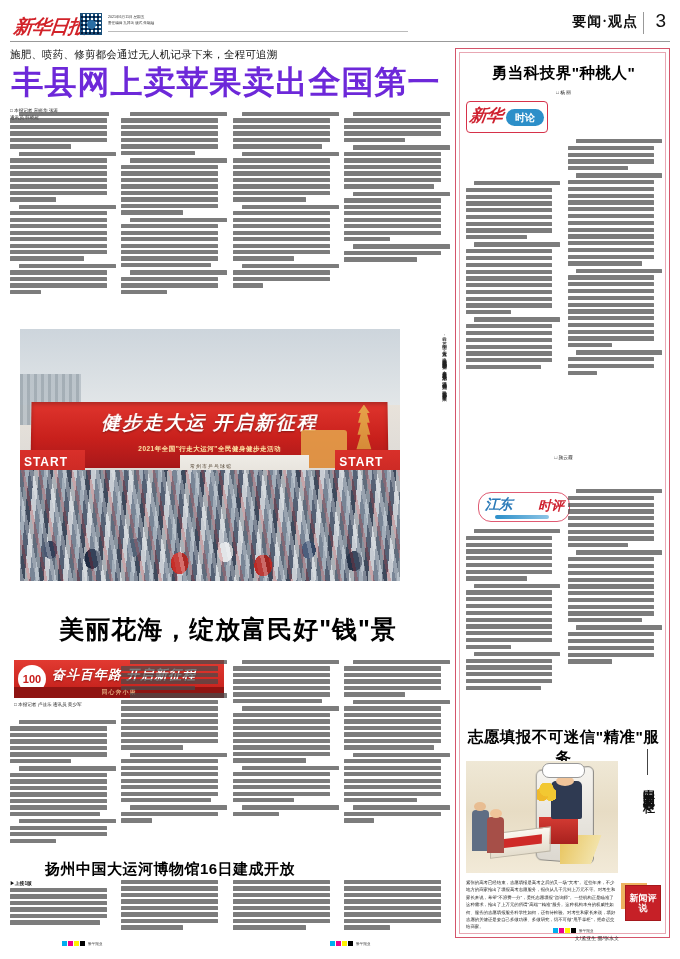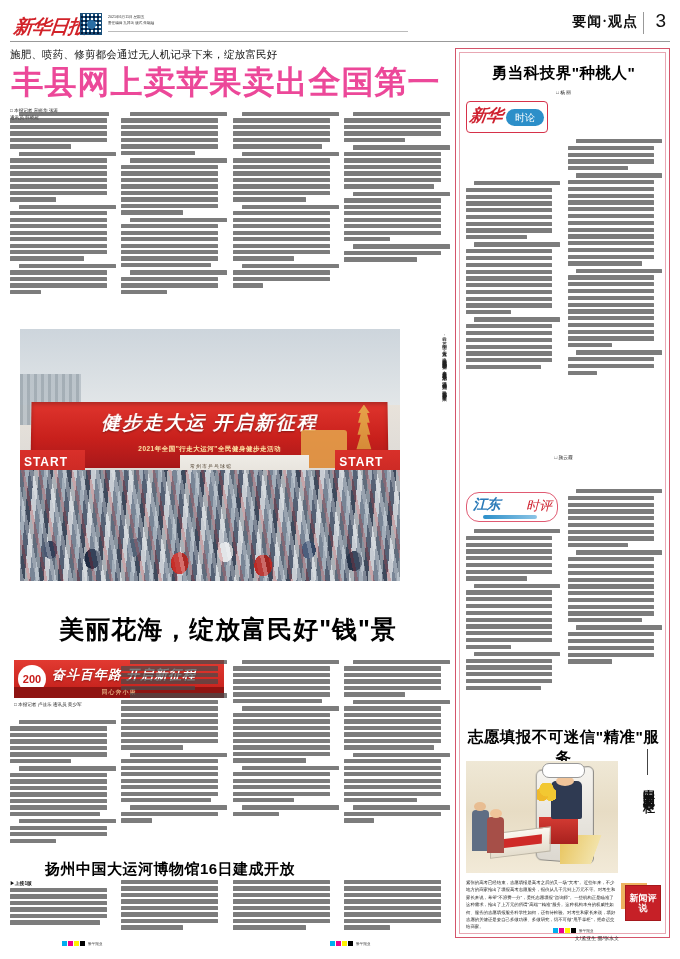--- a/index.html
+++ b/index.html
@@ -62,21 +62,21 @@
   }
 
   
   .left-col { position: absolute; left: 10px; top: 48px; width: 436px; }
 
   .kicker {
     font-size: 10.5px; color: #111; letter-spacing: .2px;
     font-family: "Liberation Serif", serif; margin-bottom: 2px;
   }
   .main-head {
-    font-size: 32px; font-weight: bold; color: #ec4899;
+    font-size: 32px; font-weight: bold; color: #6d28d9;
     font-family: "Liberation Sans", sans-serif;
     letter-spacing: 1px; line-height: 1.15; margin: 2px 4px 6px 0;
     text-align: center;
   }
   .byline {
     font-size: 4.6px; line-height: 7px; color: #222;
     font-family: "Liberation Sans", sans-serif;
   }
 
   
@@ -265,34 +265,34 @@
     border:1.4px solid #d6324a; border-radius:4px;
   }
   .lx-a {
     position:absolute; left:3px; top:2px; font-size:17px; font-weight:bold;
     font-style:italic; color:#cf2230; font-family:"Liberation Serif",serif;
     letter-spacing:-1px; transform:skewX(-8deg);
   }
   .lx-b {
     position:absolute; right:3px; top:7px; width:38px; height:17px;
     background:#2c8fc9; border-radius:9px; color:#fff; font-size:10px;
-    font-weight:normal; display:flex; align-items:center; justify-content:center;
+    font-weight:bold; display:flex; align-items:center; justify-content:center;
     font-family:"Liberation Serif",serif;
   }
   .logo-jiangdong {
-    position:absolute; left:10px; top:443px; width:92px; height:30px;
+    position:absolute; left:22px; top:443px; width:92px; height:30px;
     border:1.4px solid #e05a72; border-radius:13px;
   }
   .lj-a {
     position:absolute; left:6px; top:3px; font-size:14px; font-weight:bold;
     font-style:italic; color:#2a7ab8; font-family:"Liberation Serif",serif;
     letter-spacing:-.5px;
   }
   .lj-b {
-    position:absolute; right:5px; top:4px; font-size:13px; font-weight:normal;
+    position:absolute; right:5px; top:4px; font-size:13px; font-weight:bold;
     color:#cf2230; font-family:"Liberation Serif",serif; font-style:italic;
   }
   .lj-c {
     position:absolute; left:16px; bottom:2px; width:54px; height:4px;
     background:linear-gradient(90deg,#2c8fc9,#8cc5e6); border-radius:2px;
   }
 
   .rc2 {
     display:grid; grid-template-columns: repeat(2,1fr); column-gap:8px;
   }
@@ -414,21 +414,21 @@
       <div>责任编辑 孔祥筠  版式 朱晓融</div>
     </div>
     <div class="mast-rule"></div>
     <div class="section-title">要闻·观点</div>
     <div class="page-num-div"></div>
     <div class="page-num">3</div>
     <div class="mast-bottom-rule"></div>
   </div>
 
   <div class="left-col">
-    <div class="kicker">施肥、喷药、修剪都会通过无人机记录下来，绽放富民好</div>
+    <div class="kicker">施肥、喷药、修剪都会通过无人机记录下来，全程可追溯</div>
     <div class="main-head">丰县网上卖苹果卖出全国第一</div>
     <div class="byline">□ 本报记者 宋晓华 张涛</div>
     <div class="byline">通讯员 韩晓超</div>
   </div>
 
   <div class="cols4">
     <div class="col">
       <div class="para">
         <div class="ln ind s88"></div>
           <div class="ln s95"></div>
@@ -608,21 +608,21 @@
 
       <div class="ph-crowd"></div>
     </div>
   </div>
 
   <div class="photo-cap">昨日，二〇二一年全国"行走大运河"全民健身健步走活动主会场活动在常州举行，来自全省各界千余名群众参加活动。该活动已连续举办六届，吸引入我们的五百人左右扩展至五千人。</div>
 
   <div class="feat2-head">美丽花海，绽放富民好"钱"景</div>
 
   <div class="ribbon">
-    <div class="ribbon-100">200</div>
+    <div class="ribbon-100">100</div>
     <div class="ribbon-txt">奋斗百年路 开启新征程</div>
     <div class="ribbon-sub">同心奔小康</div>
   </div>
   <div class="byline2">□ 本报记者 卢佳乐  通讯员 黄少军</div>
 
   <div class="cols4b">
     <div class="col">
       <div class="para" style="margin-top:8px">
         <div class="ln ind s95"></div>
           <div class="ln s95"></div>

